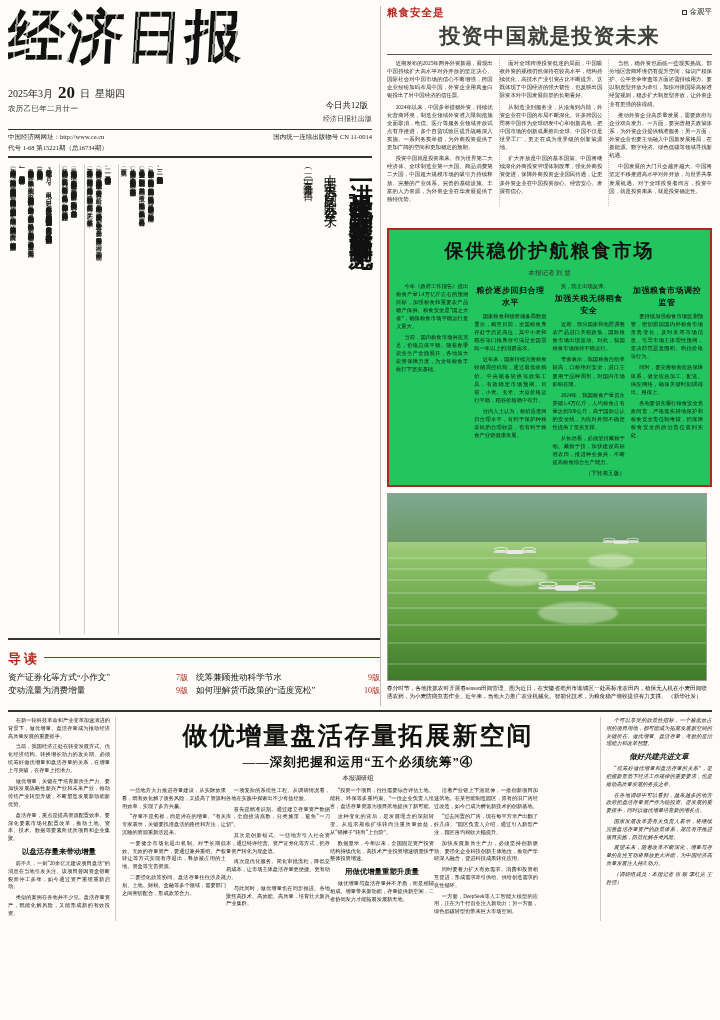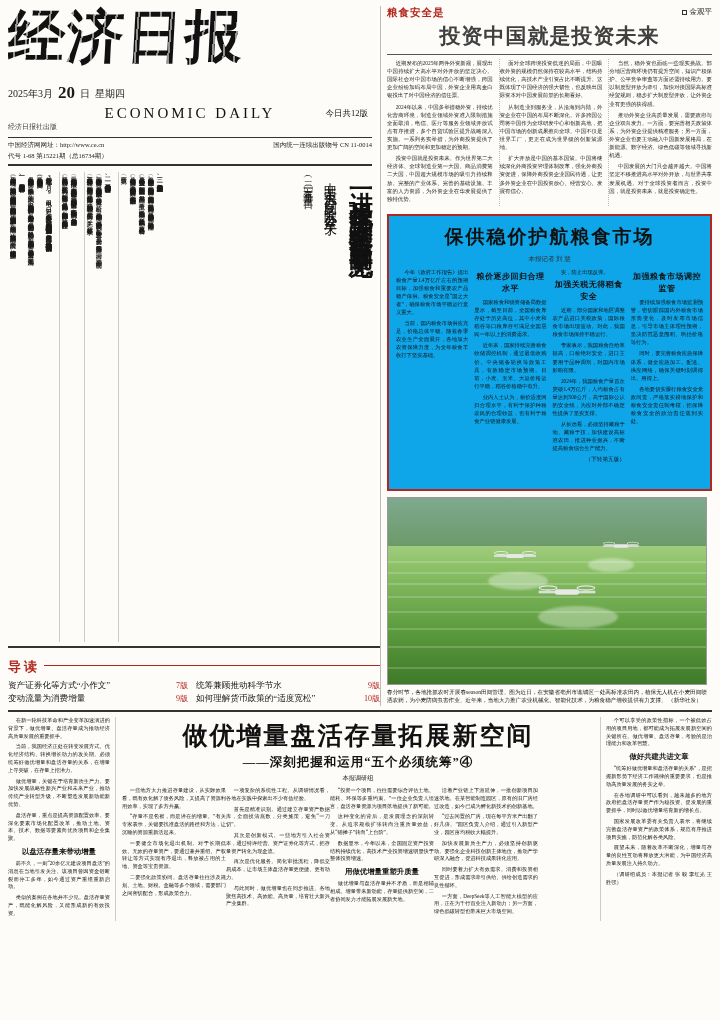--- a/index.html
+++ b/index.html
@@ -45,21 +45,21 @@
     margin-top: 6px; font-size: 9px; color: #1a1a1a;
   }
   .date-row .big { font-size: 17px; font-weight: bold; line-height: 1; }
   .date-row .mid { font-size: 10px; }
   .lunar { font-size: 7.5px; color: #333; margin-top: 3px; letter-spacing: .3px; }
   .eng-title {
     text-align: center; font-family: "Liberation Serif", serif;
     font-size: 15px; letter-spacing: 3px; margin-top: 4px; color: #111;
   }
   .pages-today { text-align: right; font-size: 8.5px; margin-top: -14px; padding-right: 4px;}
-  .pub { font-size: 7px; color: #333; margin-top: 2px; }
+  .pub { text-align: right; font-size: 7px; color: #333; margin-top: 2px; }
   .mast-rule { border-top: 1px solid #333; margin: 5px 0 3px; }
   .mast-meta { display: flex; justify-content: space-between; font-size: 6.5px; color: #222; }
   .mast-meta2 { display: flex; justify-content: space-between; font-size: 6.5px; color: #222; margin-top: 2px;}
   .mast-rule2 { border-top: 2px solid #333; margin: 3px 0 0; }
 
   
   .vmain { display: flex; flex-direction: row-reverse; margin-top: 6px; height: 470px; }
   .vtitle {
     writing-mode: vertical-rl; text-orientation: upright;
     font-size: 24px; font-weight: bold; letter-spacing: 4px;
@@ -105,22 +105,22 @@
   .r-rule { border-top: 1px solid #555; margin-bottom: 4px; }
   .cols3 { display: flex; gap: 6px; }
   .tcol { font-size: 5.4px; line-height: 1.5; text-align: justify; color: #1d1d1d; }
   .tcol p { margin: 0 0 3px 0; text-indent: 1.6em; }
   .w106 { width: 106px; }
   .w104 { width: 104px; }
   .dots { border-left: 1px dotted #bbb; }
 
   
   .boxed {
-    border: 2px solid #b3261e; margin-top: 8px; padding: 6px 7px 25px;
-    background: #0ea5e9;
+    border: 2px solid #b3261e; margin-top: 22px; padding: 6px 7px 7px;
+    background: #22c55e;
   }
   .boxed h2 {
     margin: 2px 0 5px; text-align: center; font-size: 19px; letter-spacing: 2px;
     font-weight: bold; font-family: "DejaVu Serif", serif; color: #111;
   }
   .boxed .byline { text-align: center; font-size: 6.5px; color: #333; margin-bottom: 4px; }
   .boxed .cols { display: flex; gap: 6px; }
   .boxed .bcol { width: 101px; font-size: 5.3px; line-height: 1.52; text-align: justify; }
   .boxed .bcol p { margin: 0 0 3px 0; text-indent: 1.6em; }
   .sub-h { text-align: center; font-weight: bold; font-size: 8px; margin: 3px 0 3px; letter-spacing: .5px;}
@@ -146,21 +146,21 @@
   .drone .body { position:absolute; left:12px; top:4px; width:18px; height:4px; background:#e8e8e8; border-radius:2px;}
   .drone .arm { position:absolute; top:5px; height:2px; width:14px; background:#ddd;}
   .drone .rotor { position:absolute; top:1px; width:14px; height:4px; border:1px solid #f2f2f2; border-radius:50%; opacity:.85;}
   .mist { position:absolute; border-radius:50%; background: rgba(255,255,255,.35); filter: blur(1px); }
   .caption { font-size: 5.6px; line-height: 1.5; text-align: justify; width: 320px; margin-top: 3px; }
 
   
   .bottom { width: 704px; margin-top: 4px; border-top: 2px solid #333; padding-top: 5px; display:flex; }
   .b-left { width: 108px; padding-right: 5px; border-right: 1px solid #ccc; }
   .b-mid { flex: 1; padding: 0 6px; }
-  .b-right { width: 112px; padding-left: 5px; border-left: 1px solid #ccc; }
+  .b-right { width: 112px; padding-left: 5px; border-left: 1px solid #ccc; font-style: italic; }
   .b-left .tiny, .b-right .tiny { font-size: 5.2px; line-height: 1.5; text-align: justify; }
   .b-left .tiny p, .b-right .tiny p { margin: 0 0 3px; text-indent: 1.5em; }
   .b-sub { font-weight: bold; font-size: 7.4px; text-align: center; margin: 4px 0 3px; }
   .b-headline {
     text-align: center; font-size: 25px; font-weight: bold; letter-spacing: 2px;
     font-family: "DejaVu Serif", serif; color: #111; margin: 2px 0 2px;
   }
   .b-subhead { text-align: center; font-size: 12.5px; font-weight: bold; letter-spacing: 1px; margin-bottom: 3px;}
   .b-by { text-align: center; font-size: 6.2px; margin-bottom: 4px; }
   .b-cols { display: flex; }
@@ -181,22 +181,22 @@
         <div class="logo-wrap">
           <div class="logo">经济日报</div>
         </div>
 
         <div class="date-row">
           <span class="mid">2025年3月</span>
           <span class="big">20</span>
           <span class="mid">日</span>
           <span class="mid">星期四</span>
         </div>
-
-        <div class="eng-title">ECONOMIC DAILY</div>
+        <div class="lunar">农历乙巳年二月廿一</div>
+
         <div class="pages-today">今日共12版</div>
         <div class="pub">经济日报社出版</div>
 
         <div class="mast-rule"></div>
         <div class="mast-meta">
           <span>中国经济网网址：http://www.ce.cn</span>
           <span>国内统一连续出版物号 CN 11-0014</span>
         </div>
         <div class="mast-meta2">
           <span>代号 1-68  第15221期（总16734期）</span>

